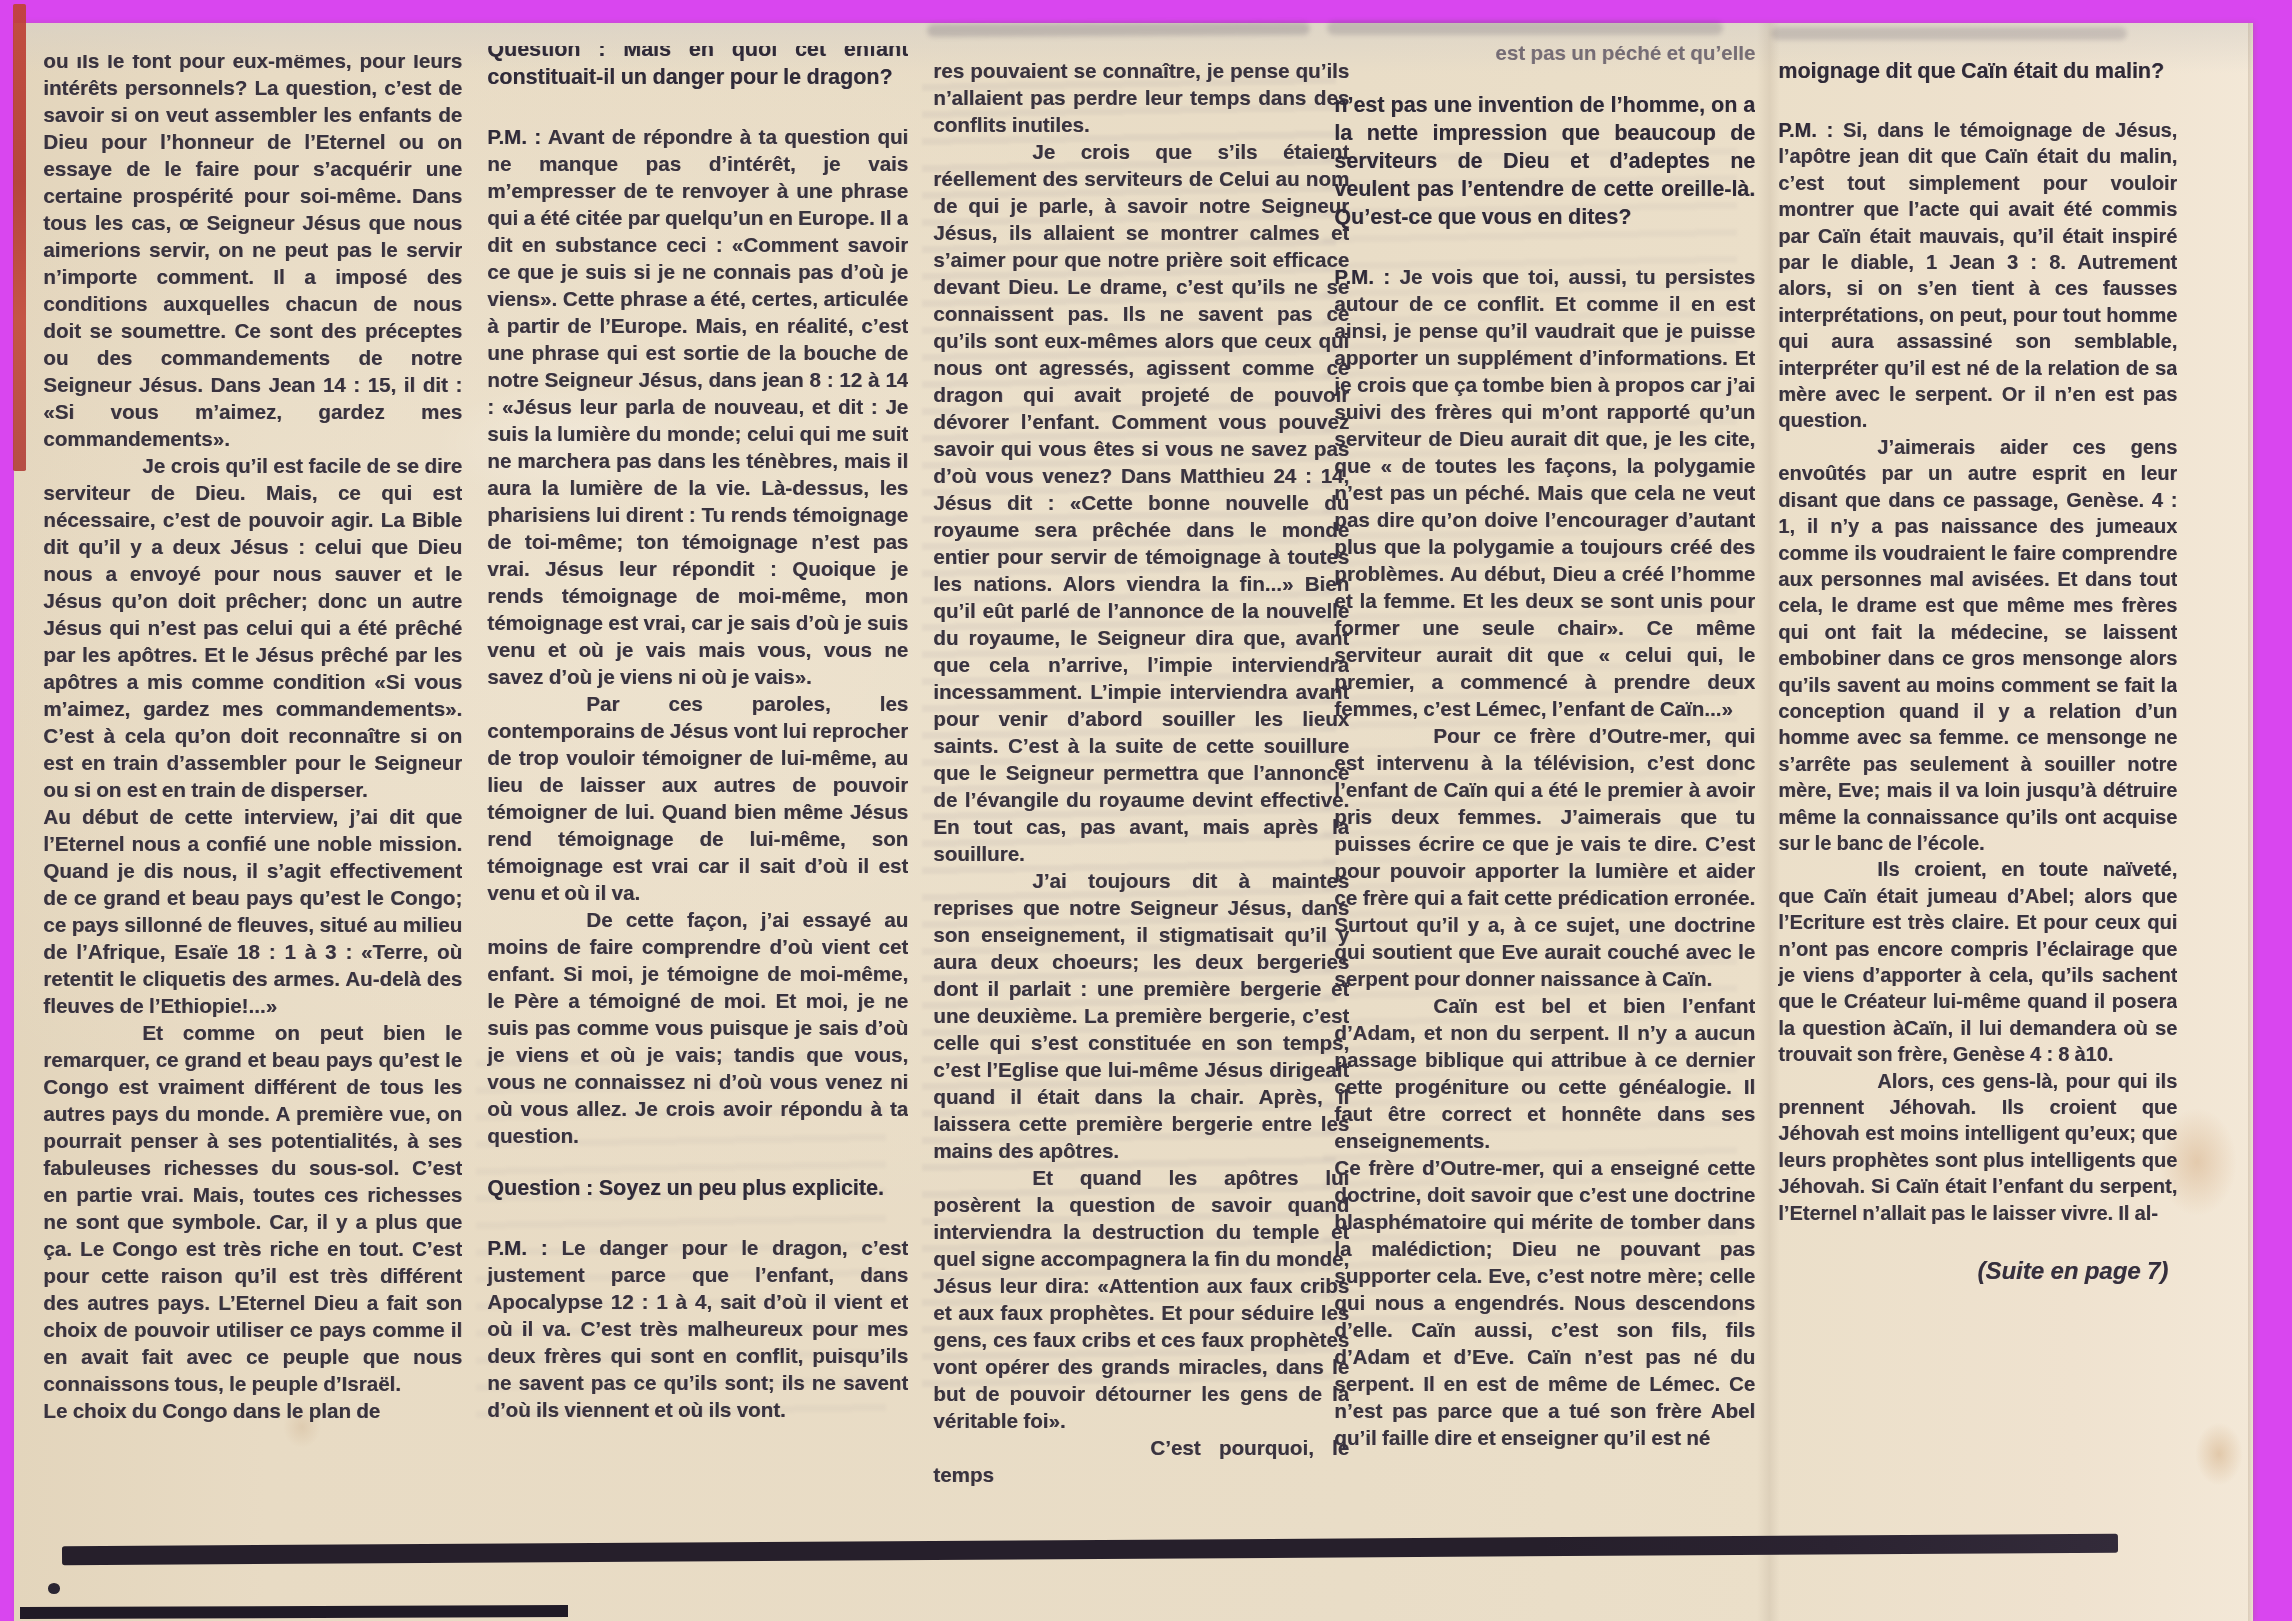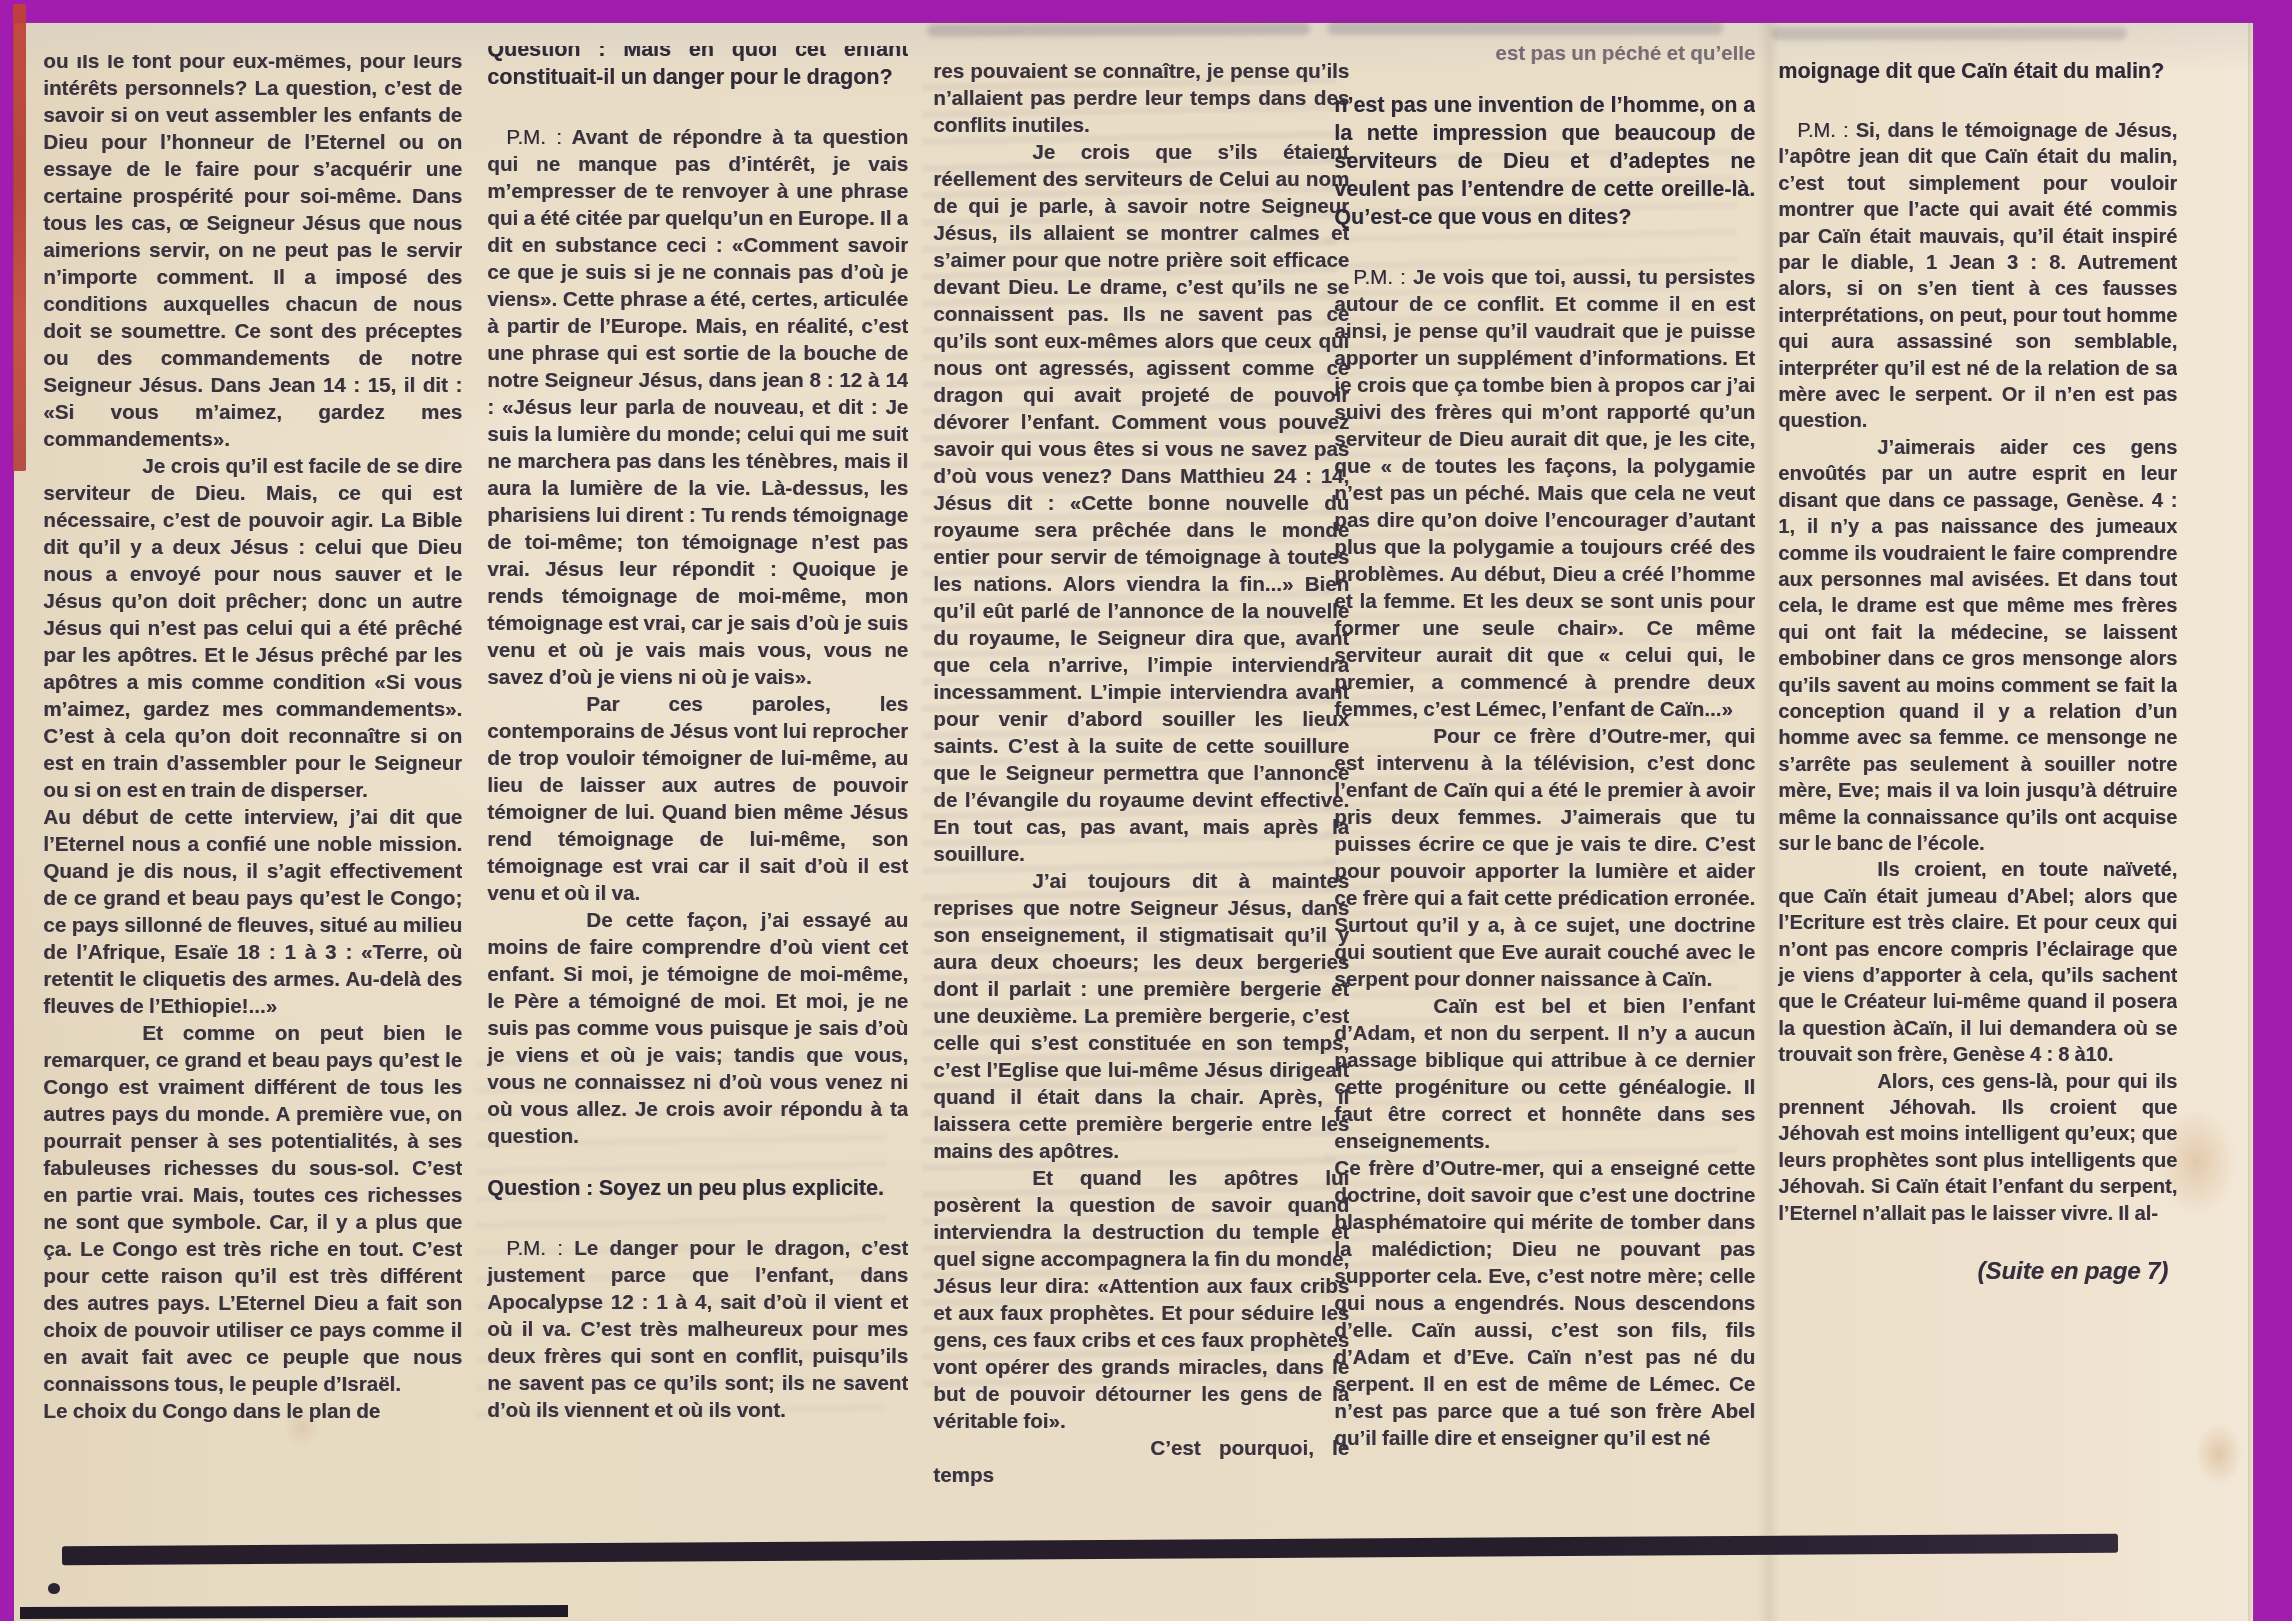--- a/index.html
+++ b/index.html
@@ -1,19 +1,19 @@
 <!DOCTYPE html>
 <html style="font-size:14.3px"><head>
 <meta charset="utf-8">
 <style>
   html,body{margin:0;padding:0;background:#ffffff;}
   .scan{
     position:relative;
     width:2293px;height:1621px;
-    background:#a21caf;
+    background:#d946ef;
     overflow:hidden;
     font-family:"Liberation Sans", sans-serif;
   }
   
   .paper{
     position:absolute;left:14.3px;top:23px;width:2239px;height:1598px;
     background:
       radial-gradient(1254px 896px at 28% 38%, rgba(255,250,240,0.22), transparent 70%),
       radial-gradient(57px 77px at 2183px 1139px, rgba(186,122,60,0.26), transparent 70%),
       radial-gradient(34px 45px at 2205px 1431px, rgba(186,130,70,0.30), transparent 70%),
@@ -51,21 +51,21 @@
   .col1{left:29px; top:32px; width:419px;}
   .col2{left:473px; top:23px; width:421px;}
   .col3{left:919px;top:38px; width:416px;}
   .col4{left:1320px;top:23px; width:421px;}
   .col5{left:1764px;top:25px; width:399px;font-size:20px;line-height:26.4px;}
   .col p{margin:0;}
   .col p.ind1{text-indent:99px;}
   .col p.ind2{text-indent:217px;}
   .col p.question{font-weight:800;font-size:21.5px;line-height:28px;margin:25px 0 32px;color:#2f2a38;}
   .col p:first-child{margin-top:0;}
-  .col p.body b{font-weight:400;color:#2f2a38;margin-left:19px;}
+  .col p.body b{font-weight:700;color:#2f2a38;}
   .col p.faint{
     color:rgba(73,66,90,0.40);filter:blur(0.6px);
     margin:0 0 7.2px;overflow:hidden;white-space:nowrap;text-align:right;
   }
   .col p.note{
     text-align:right;font-style:italic;font-weight:700;font-size:24px;
     margin-top:32px;padding-right:9px;color:#352f3d;
   }
   
   .col1 > p:first-child{margin-top:-8px;}

